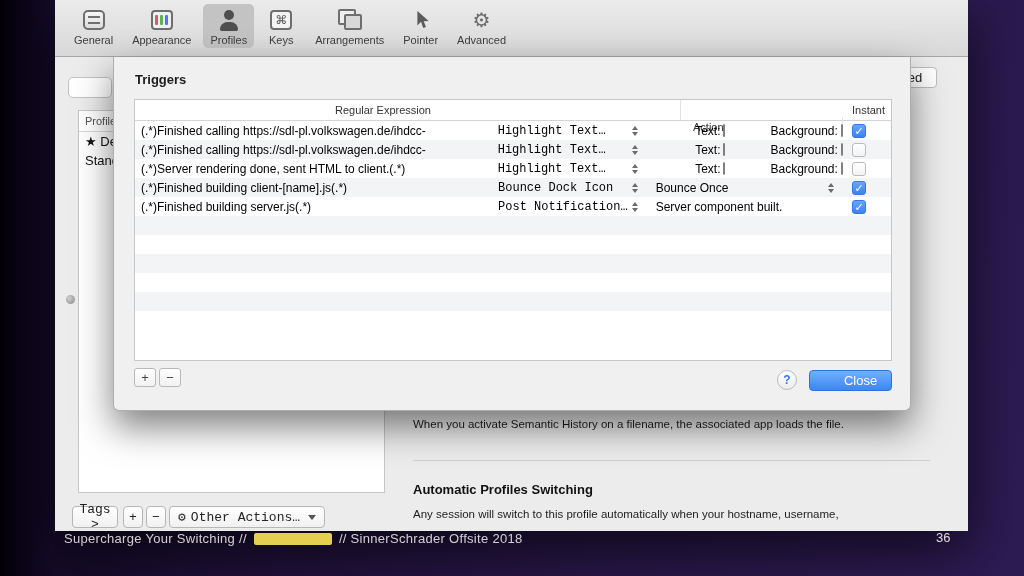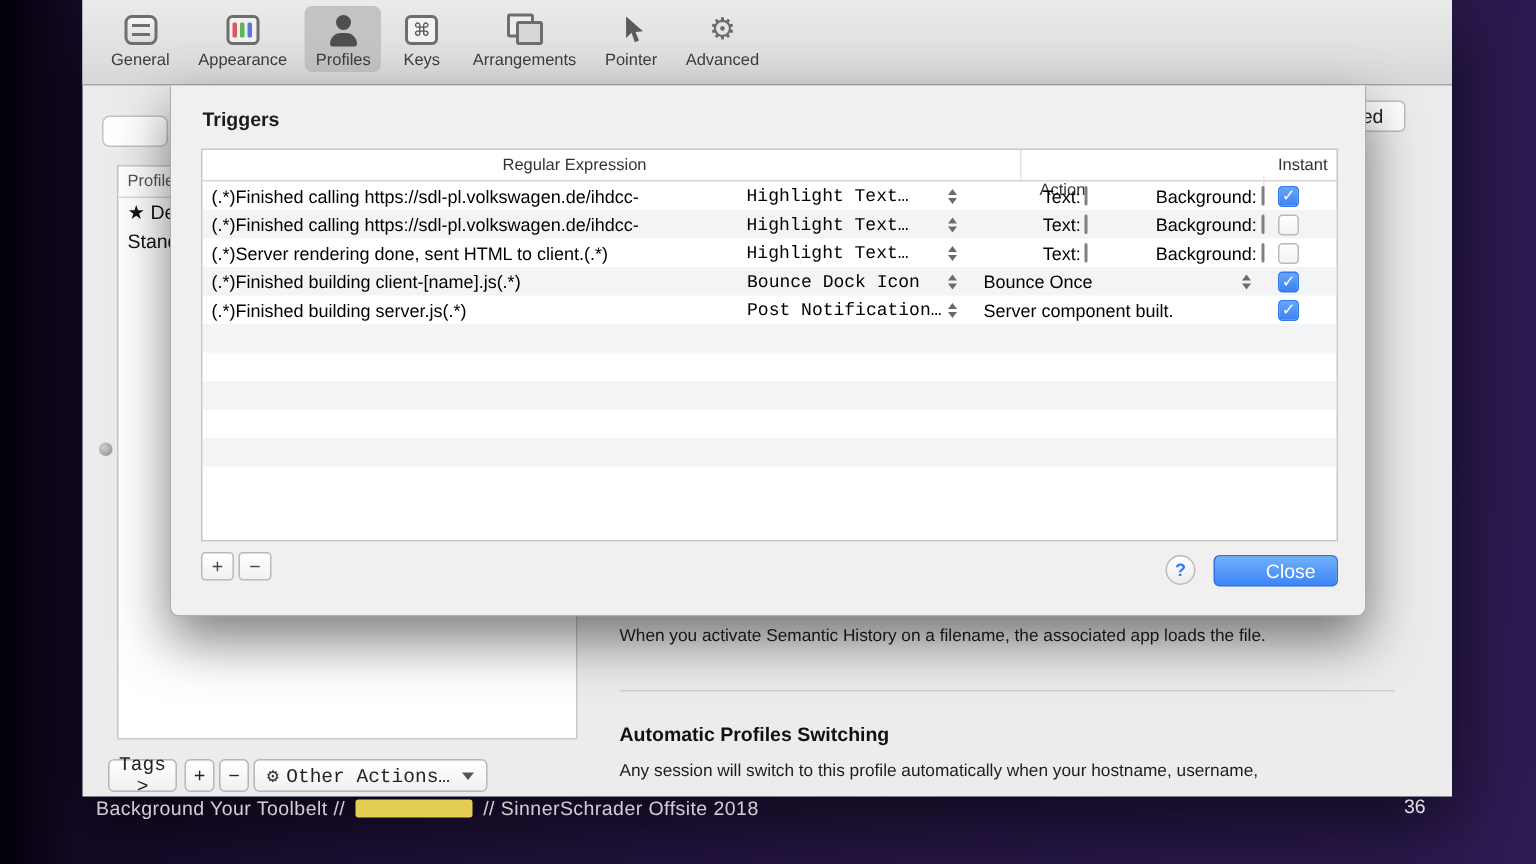--- a/index.html
+++ b/index.html
@@ -294,18 +294,18 @@
 
     <div class="sheet-addrem">
       <button class="sq-btn">+</button>
       <button class="sq-btn">−</button>
     </div>
     <button class="help-btn">?</button>
     <button class="close-btn">Close</button>
   </div>
 
   <div class="caption">
-    <span>Background Your Toolbelt //</span>
+    <span>Supercharge Your Switching //</span>
     <span class="redacted"></span>
     <span>// SinnerSchrader Offsite 2018</span>
   </div>
   <div class="page-num">36</div>
 </div>
 
 </body></html>

